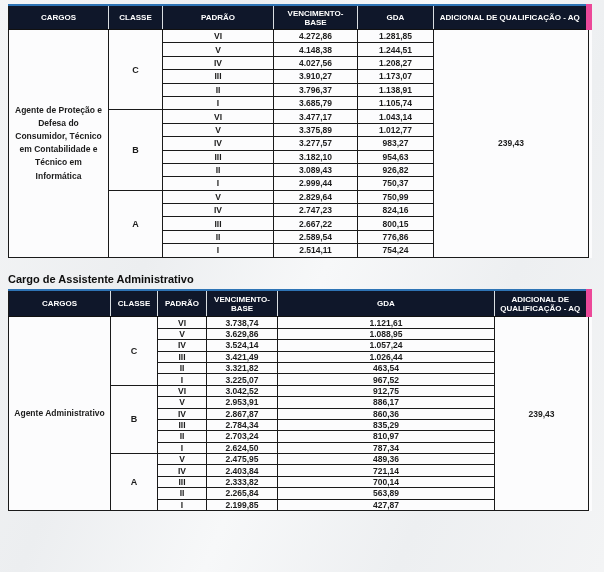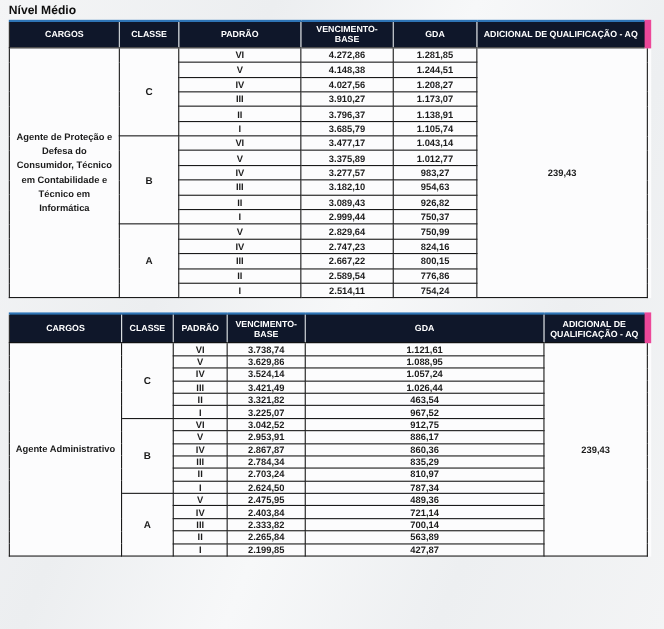--- a/index.html
+++ b/index.html
@@ -42,21 +42,20 @@
   .t2 td{height:10.4px;}
   td.cargo{font-weight:bold;line-height:1.55;padding:0 4px;}
   td.classe{font-weight:bold;font-size:9px;}
   td.padrao,td.venc,td.gda,td.aq{font-weight:bold;}
 </style>
 </head>
 <body>
 
 <div class="page">
 
-  <div class="doc-title">Nível Médio</div>
 
 
   <table class="tbl t1">
     <colgroup>
       <col style="width:100px">
         <col style="width:54px">
         <col style="width:111px">
       <col style="width:84px">
         <col style="width:76px">
         <col style="width:155px">
@@ -160,20 +159,21 @@
         <tr>
           <td class="padrao">I</td>
           <td class="venc">2.514,11</td>
           <td class="gda">754,24</td>
         </tr>
       </tbody>
   </table>
 
   <div class="spacer"></div>
 
+  <div class="table-title">Cargo de Assistente Administrativo</div>
 
   <table class="tbl t2">
     <colgroup>
       <col style="width:102px">
         <col style="width:47px">
         <col style="width:49px">
       <col style="width:71px">
         <col style="width:217px">
         <col style="width:94px">
     </colgroup>

